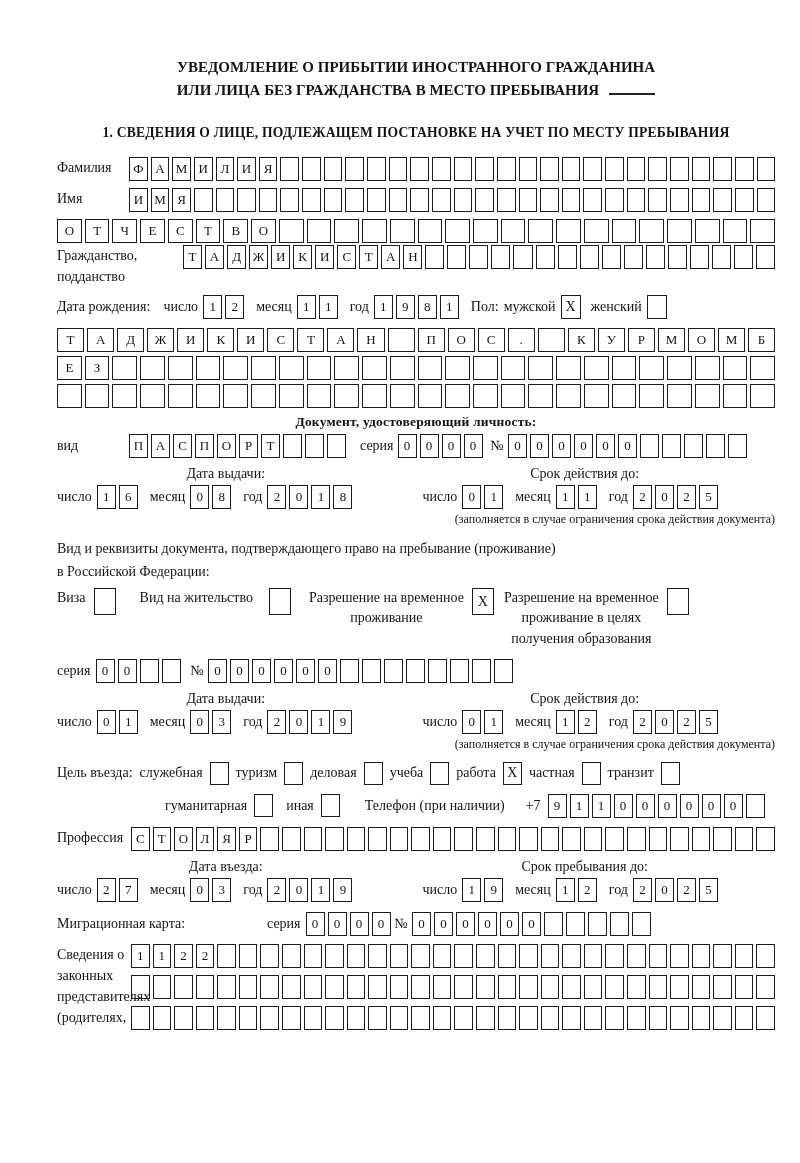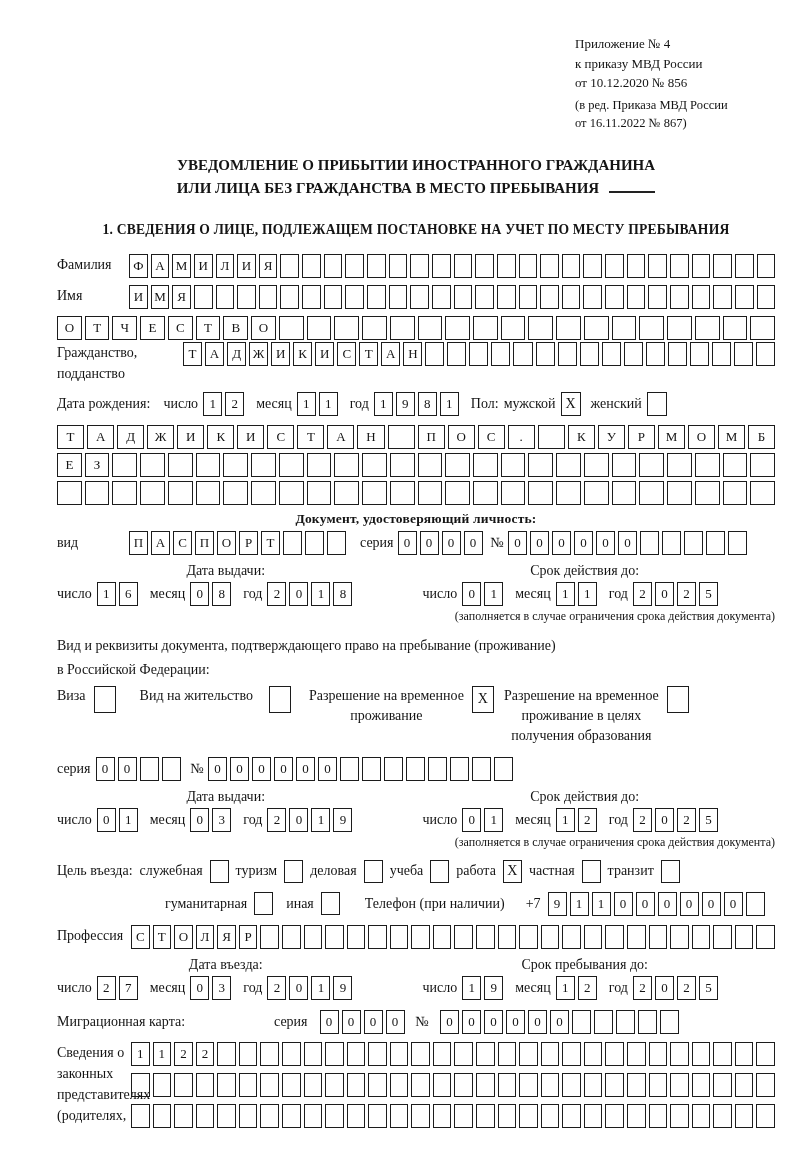--- a/index.html
+++ b/index.html
@@ -56,29 +56,20 @@
   .rvp-opt .olabel{text-align:center;line-height:1.45;}
 
   .purpose-row{display:flex;align-items:center;margin-top:10px;font-size:14px;gap:7px;flex-wrap:nowrap;}
   .purpose-row .plabel{white-space:nowrap;}
 </style>
 </head>
 <body>
 
 <div class="page">
 
-  <div class="hdr-block">
-    <div>Приложение № 4</div>
-    <div>к приказу МВД России</div>
-    <div>от 10.12.2020 № 856</div>
-    <div class="ed">
-      <div>(в ред. Приказа МВД России</div>
-      <div>от 16.11.2022 № 867)</div>
-    </div>
-  </div>
 
   <div class="title">
     <div>УВЕДОМЛЕНИЕ О ПРИБЫТИИ ИНОСТРАННОГО ГРАЖДАНИНА</div>
     <div><span>ИЛИ ЛИЦА БЕЗ ГРАЖДАНСТВА В МЕСТО ПРЕБЫВАНИЯ</span><span class="uline"></span></div>
   </div>
 
   <div class="sec-head">1. СВЕДЕНИЯ О ЛИЦЕ, ПОДЛЕЖАЩЕМ ПОСТАНОВКЕ НА УЧЕТ ПО МЕСТУ ПРЕБЫВАНИЯ</div>
 
   <div class="frow" style="margin-top:16px;">
     <span class="flabel w72">Фамилия</span>
@@ -682,21 +673,21 @@
               <span class="box">2</span>
               <span class="box">0</span>
               <span class="box">2</span>
               <span class="box">5</span>
             </span>
           </span>
       </div>
     </div>
   </div>
 
-  <div class="daterow" style="margin-top:10px;gap:7px;">
+  <div class="daterow" style="margin-top:10px;">
     <span class="lbl" style="width:205px;">Миграционная карта:</span>
     <span class="lbl">серия</span>
     <span class="boxrow fixed">
         <span class="box">0</span>
         <span class="box">0</span>
         <span class="box">0</span>
         <span class="box">0</span>
       </span>
     <span class="inline-lbl">№</span>
     <span class="boxrow fixed">

